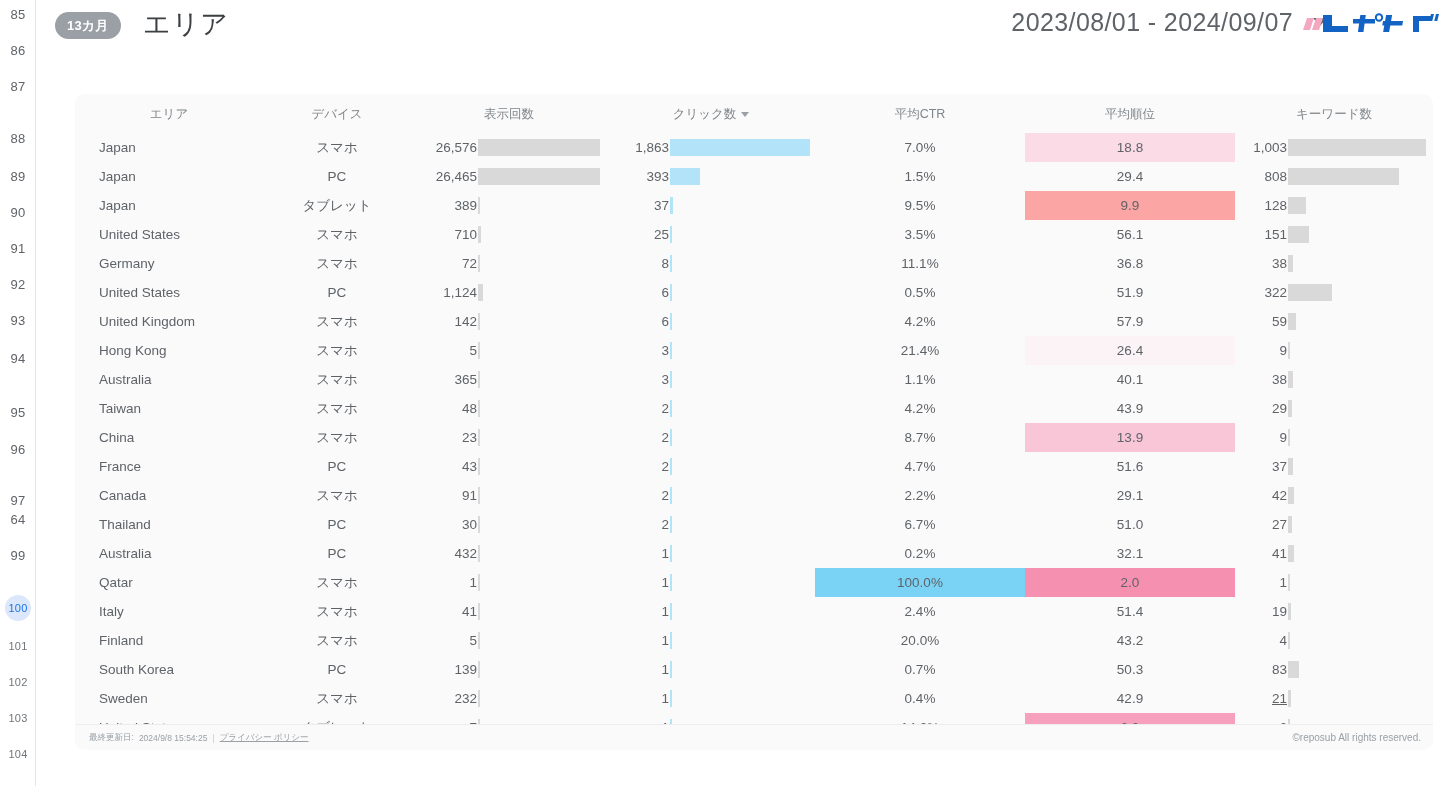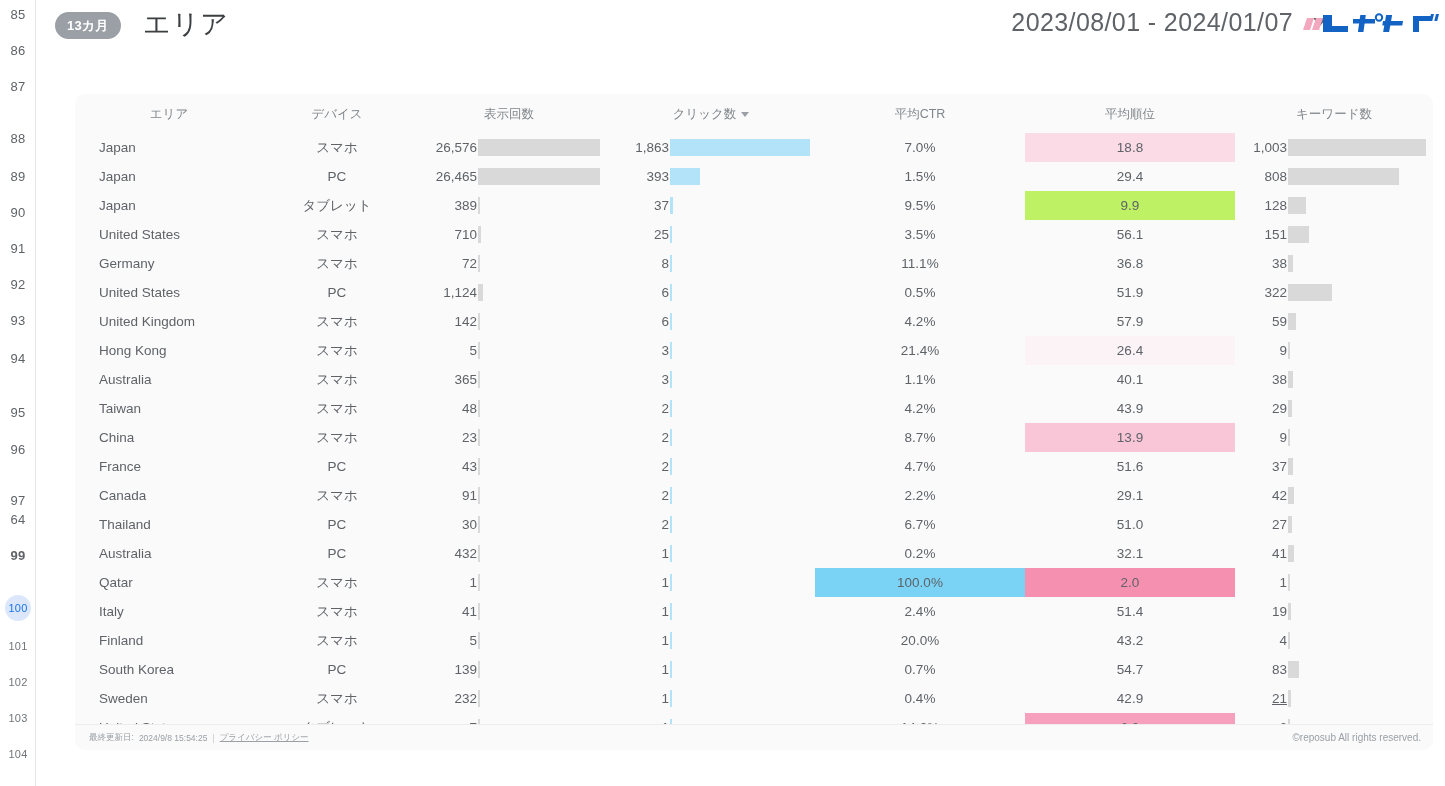--- a/index.html
+++ b/index.html
@@ -172,34 +172,34 @@
       <div class="rail-item" style="top: 169px;">89</div>
       <div class="rail-item" style="top: 205px;">90</div>
       <div class="rail-item" style="top: 241px;">91</div>
       <div class="rail-item" style="top: 277px;">92</div>
       <div class="rail-item" style="top: 313px;">93</div>
       <div class="rail-item" style="top: 351px;">94</div>
       <div class="rail-item" style="top: 405px;">95</div>
       <div class="rail-item" style="top: 442px;">96</div>
       <div class="rail-item" style="top: 493px;">97</div>
       <div class="rail-item" style="top: 512px;">64</div>
-      <div class="rail-item" style="top: 548px; font-weight: bold;">99</div>
+      <div class="rail-item" style="top: 548px;">99</div>
       <div class="rail-item current" style="top: 595px;"><span class="pill">100</span></div>
       <div class="rail-item small" style="top: 640px;">101</div>
       <div class="rail-item small" style="top: 676px;">102</div>
       <div class="rail-item small" style="top: 712px;">103</div>
       <div class="rail-item small" style="top: 748px;">104</div>
     </div>
 
   <div class="main">
 
     <div class="topbar">
       <div class="chip-period">13カ月</div>
       <div class="page-title">エリア</div>
-      <div class="daterange">2023/08/01 - 2024/01/07</div>
+      <div class="daterange">2023/08/01 - 2024/09/07</div>
       <div class="daterange-caret"></div>
 
       <div class="logo">
         <svg width="140" height="30" viewBox="0 0 140 30" aria-hidden="true">
           <g fill="#f4a8c0">
             <polygon points="2,20 9,20 13,8 6,8"></polygon>
             <polygon points="11,20 18,20 22,8 15,8"></polygon>
           </g>
           <g fill="#1263c4">
             <polygon points="22,5 31,5 31,16 47,16 47,22 22,22"></polygon>
@@ -336,21 +336,21 @@
                   <span class="num" style="width: 62px;">37</span>
                   <span class="track" style="max-width: 140px;">
                     <span class="bar bar-blue" style="width: 2.8px;"></span>
                   </span>
                 </div>
               </td>
               <td>
                 <div class="heat">9.5%</div>
               </td>
               <td>
-                <div class="heat" style="background: #bef264;">9.9</div>
+                <div class="heat" style="background: #fca5a5;">9.9</div>
               </td>
               <td>
                 <div class="numbar">
                   <span class="num" style="width: 52px; text-align: right;">128</span>
                   <span class="track" style="max-width: 138px;">
                     <span class="bar bar-gray" style="width: 17.664px;"></span>
                   </span>
                 </div>
               </td>
             </tr>
@@ -944,21 +944,21 @@
                   <span class="num" style="width: 62px;">1</span>
                   <span class="track" style="max-width: 140px;">
                     <span class="bar bar-blue" style="width: 2px;"></span>
                   </span>
                 </div>
               </td>
               <td>
                 <div class="heat">0.7%</div>
               </td>
               <td>
-                <div class="heat">54.7</div>
+                <div class="heat">50.3</div>
               </td>
               <td>
                 <div class="numbar">
                   <span class="num" style="width: 52px;">83</span>
                   <span class="track" style="max-width: 138px;">
                     <span class="bar bar-gray" style="width: 11.454px;"></span>
                   </span>
                 </div>
               </td>
             </tr>

